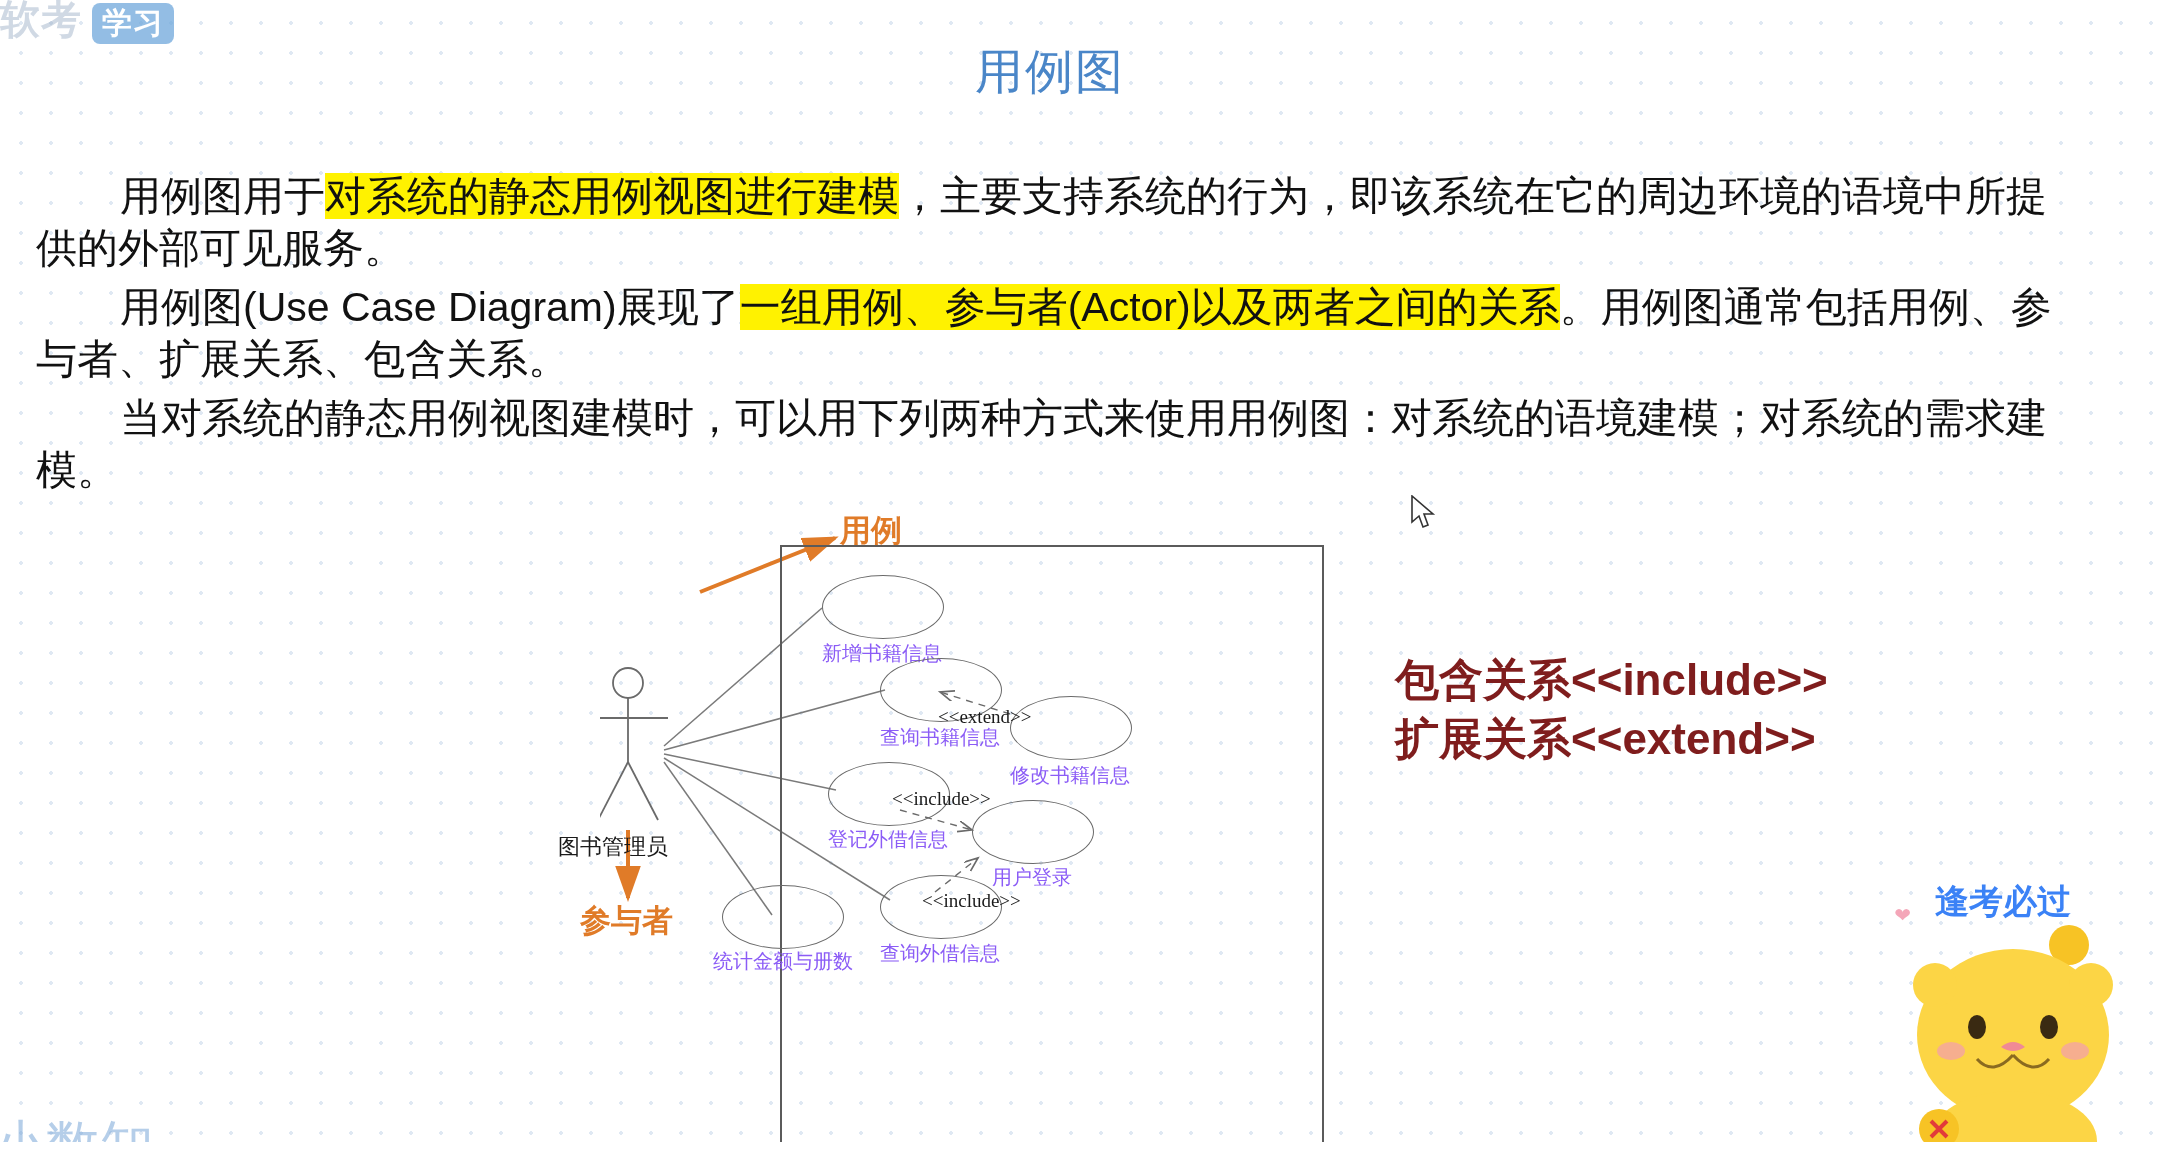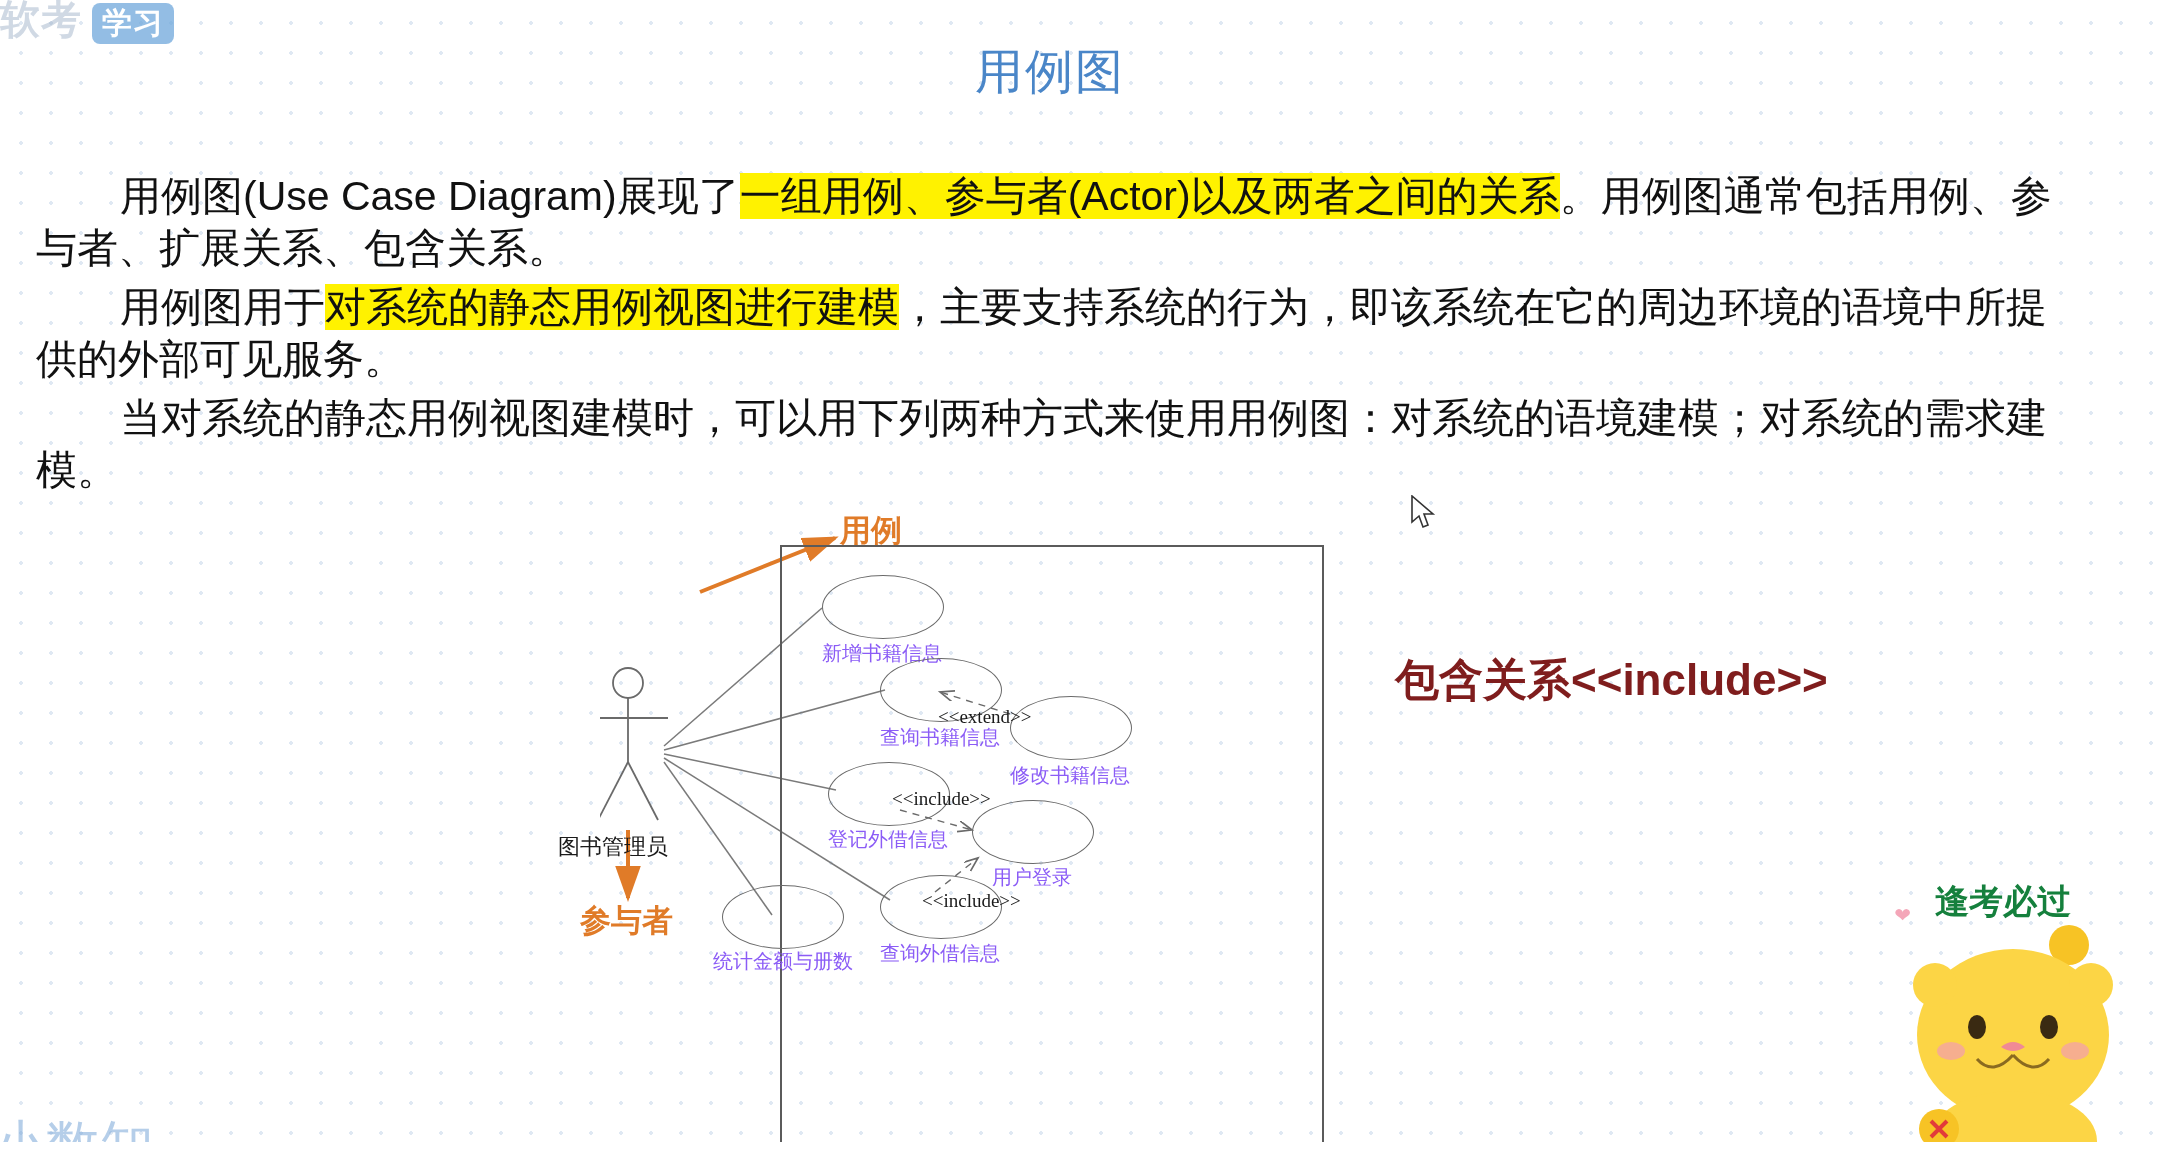--- a/index.html
+++ b/index.html
@@ -205,21 +205,21 @@
     width: 260px;
     height: 250px;
   }
   .mascot-text {
     position: absolute;
     right: 90px;
     bottom: 240px;
     font-family: "Liberation Sans", sans-serif;
     font-size: 34px;
     font-weight: bold;
-    color: #15803d;
+    color: #3b82f6;
     white-space: nowrap;
   }
   .heart {
     position: absolute;
     right: 250px;
     bottom: 238px;
     color: #f4a6b8;
     font-size: 20px;
   }
 </style>
@@ -232,22 +232,22 @@
   <div class="slide">
 
     <div class="watermark-tl">
       <span>软考</span><span class="badge">学习</span>
     </div>
     <div class="watermark-bl">小数知</div>
 
     <h1 class="title">用例图</h1>
 
     <div class="body-text">
+      <p>用例图用于<span class="hl">对系统的静态用例视图进行建模</span>，主要支持系统的行为，即该系统在它的周边环境的语境中所提供的外部可见服务。</p>
       <p>用例图(Use Case Diagram)展现了<span class="hl">一组用例、参与者(Actor)以及两者之间的关系</span>。用例图通常包括用例、参与者、扩展关系、包含关系。</p>
-      <p>用例图用于<span class="hl">对系统的静态用例视图进行建模</span>，主要支持系统的行为，即该系统在它的周边环境的语境中所提供的外部可见服务。</p>
       <p>当对系统的静态用例视图建模时，可以用下列两种方式来使用用例图：对系统的语境建模；对系统的需求建模。</p>
     </div>
 
     <div class="diagram">
 
       <svg width="660" height="660" viewBox="0 0 660 660" style="position:absolute;left:0;top:0;">
 
         <defs>
           <marker id="arrOrange" markerWidth="10" markerHeight="10" refX="8" refY="3.2" orient="auto">
             <path d="M0,0 L9,3.2 L0,6.4 z" fill="#e07b28"></path>
@@ -311,20 +311,21 @@
       <div class="uc" style="left:280px; top:375px; width:120px; height:62px;"></div>
       <div class="uc-label" style="left:273px; top:440px; width:134px;">查询外借信息</div>
 
       <div class="stereo" style="left:338px; top:178px;margin-top:28px;">&lt;&lt;extend&gt;&gt;</div>
       <div class="stereo" style="left:292px; top:288px;">&lt;&lt;include&gt;&gt;</div>
       <div class="stereo" style="left:322px; top:390px;">&lt;&lt;include&gt;&gt;</div>
     </div>
 
     <div class="legend">
       <div>包含关系&lt;&lt;include&gt;&gt;</div>
+      <div>扩展关系&lt;&lt;extend&gt;&gt;</div>
     </div>
 
     <svg class="cursor" viewBox="0 0 26 36">
       <path d="M2,1 L2,27 L9,21 L13,32 L18,30 L14,19 L23,19 Z" fill="#ffffff" stroke="#333333" stroke-width="1.6"></path>
     </svg>
 
     <div class="heart">❤</div>
     <div class="mascot-text">逢考必过</div>
 
     <svg class="mascot" viewBox="0 0 260 250">

